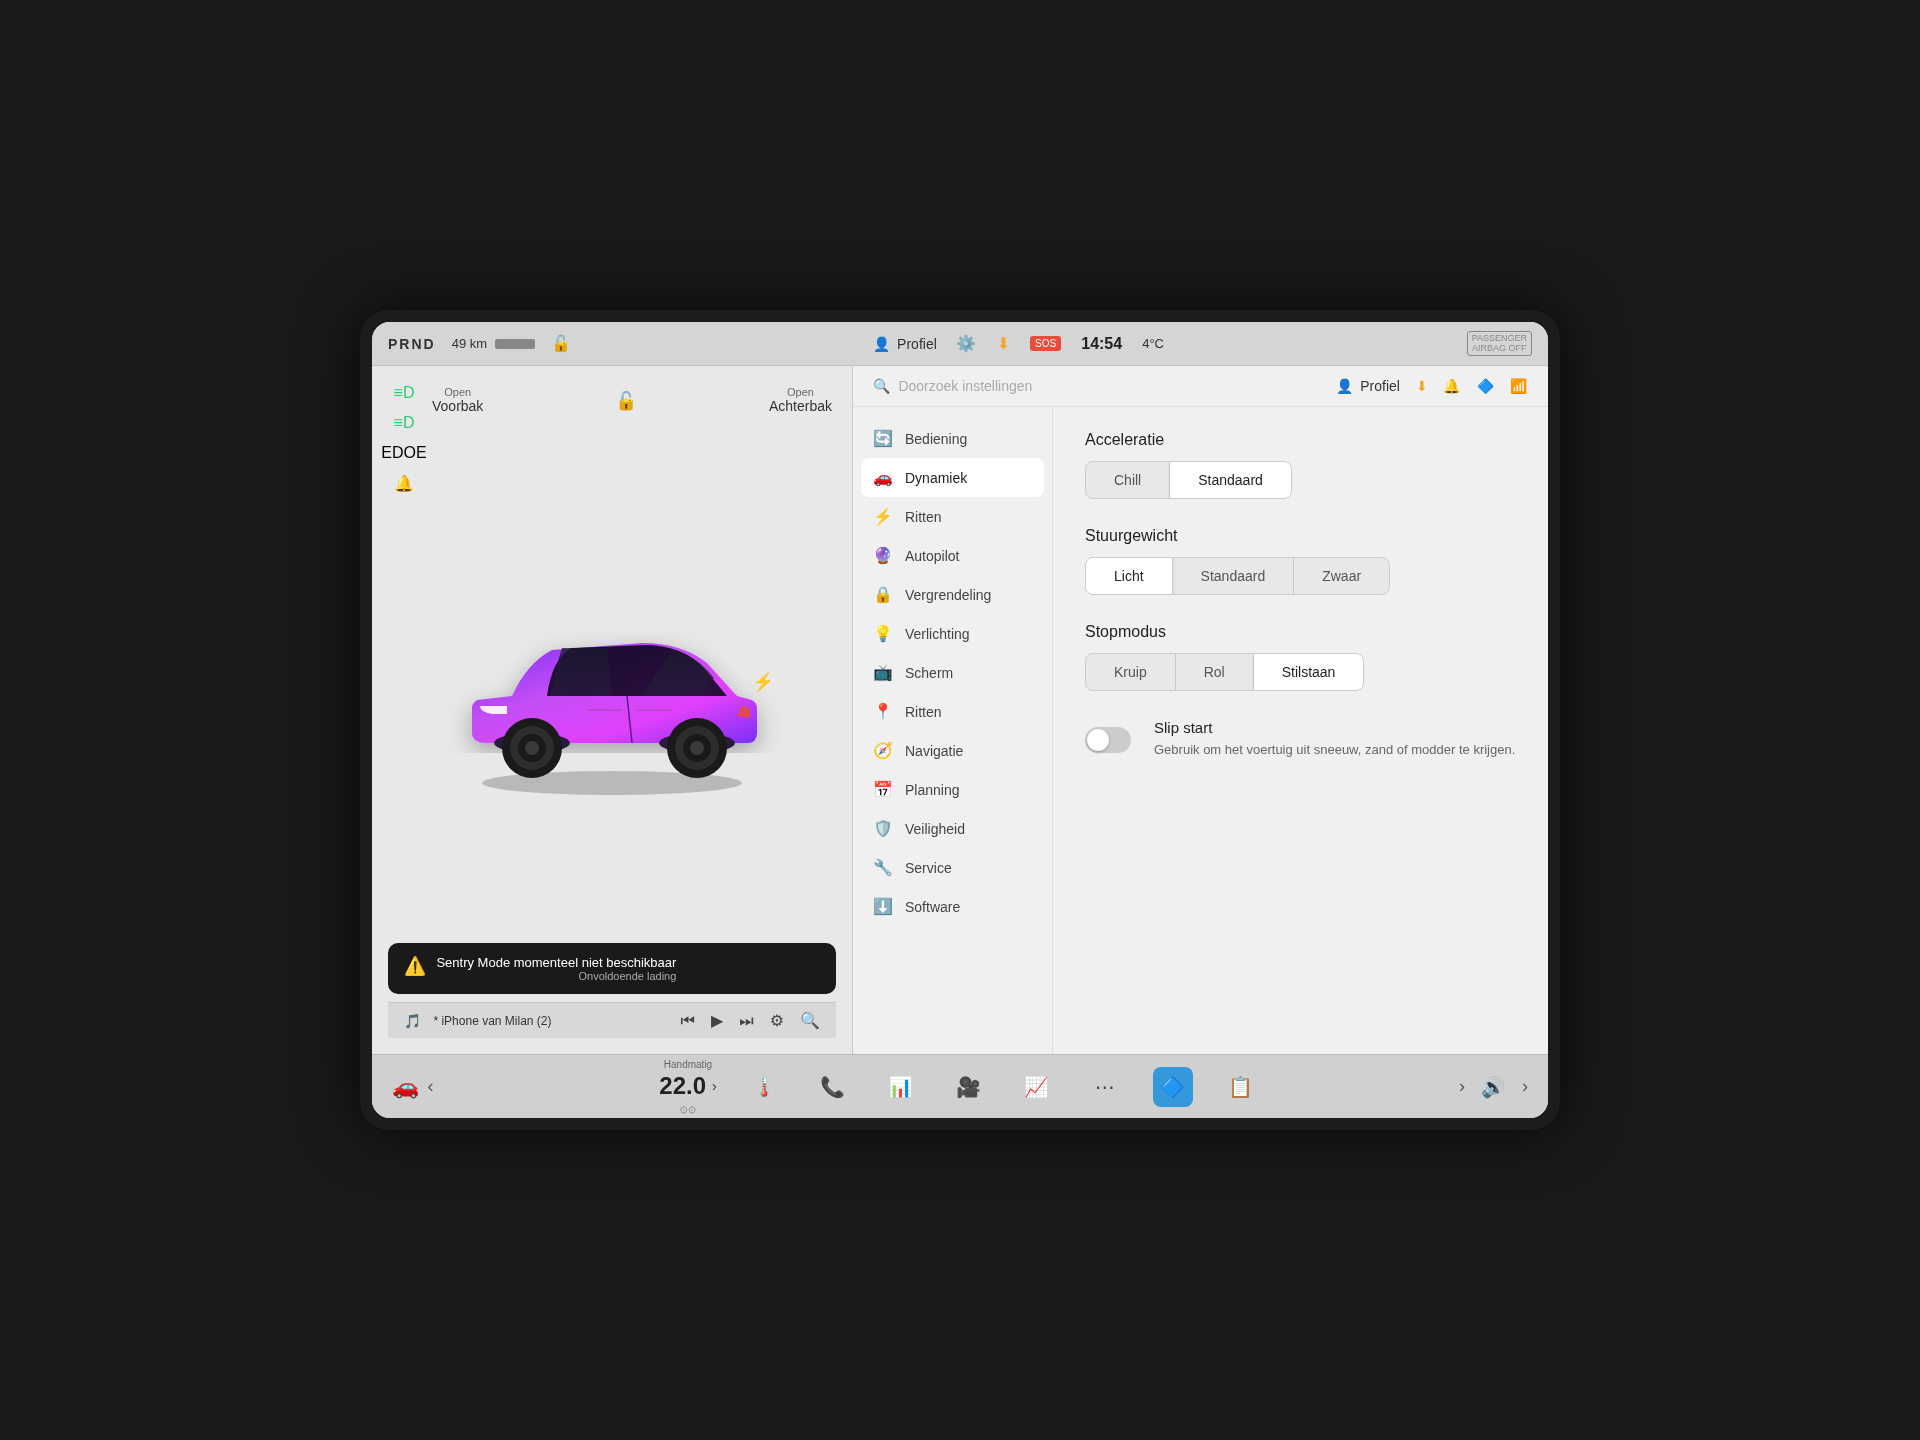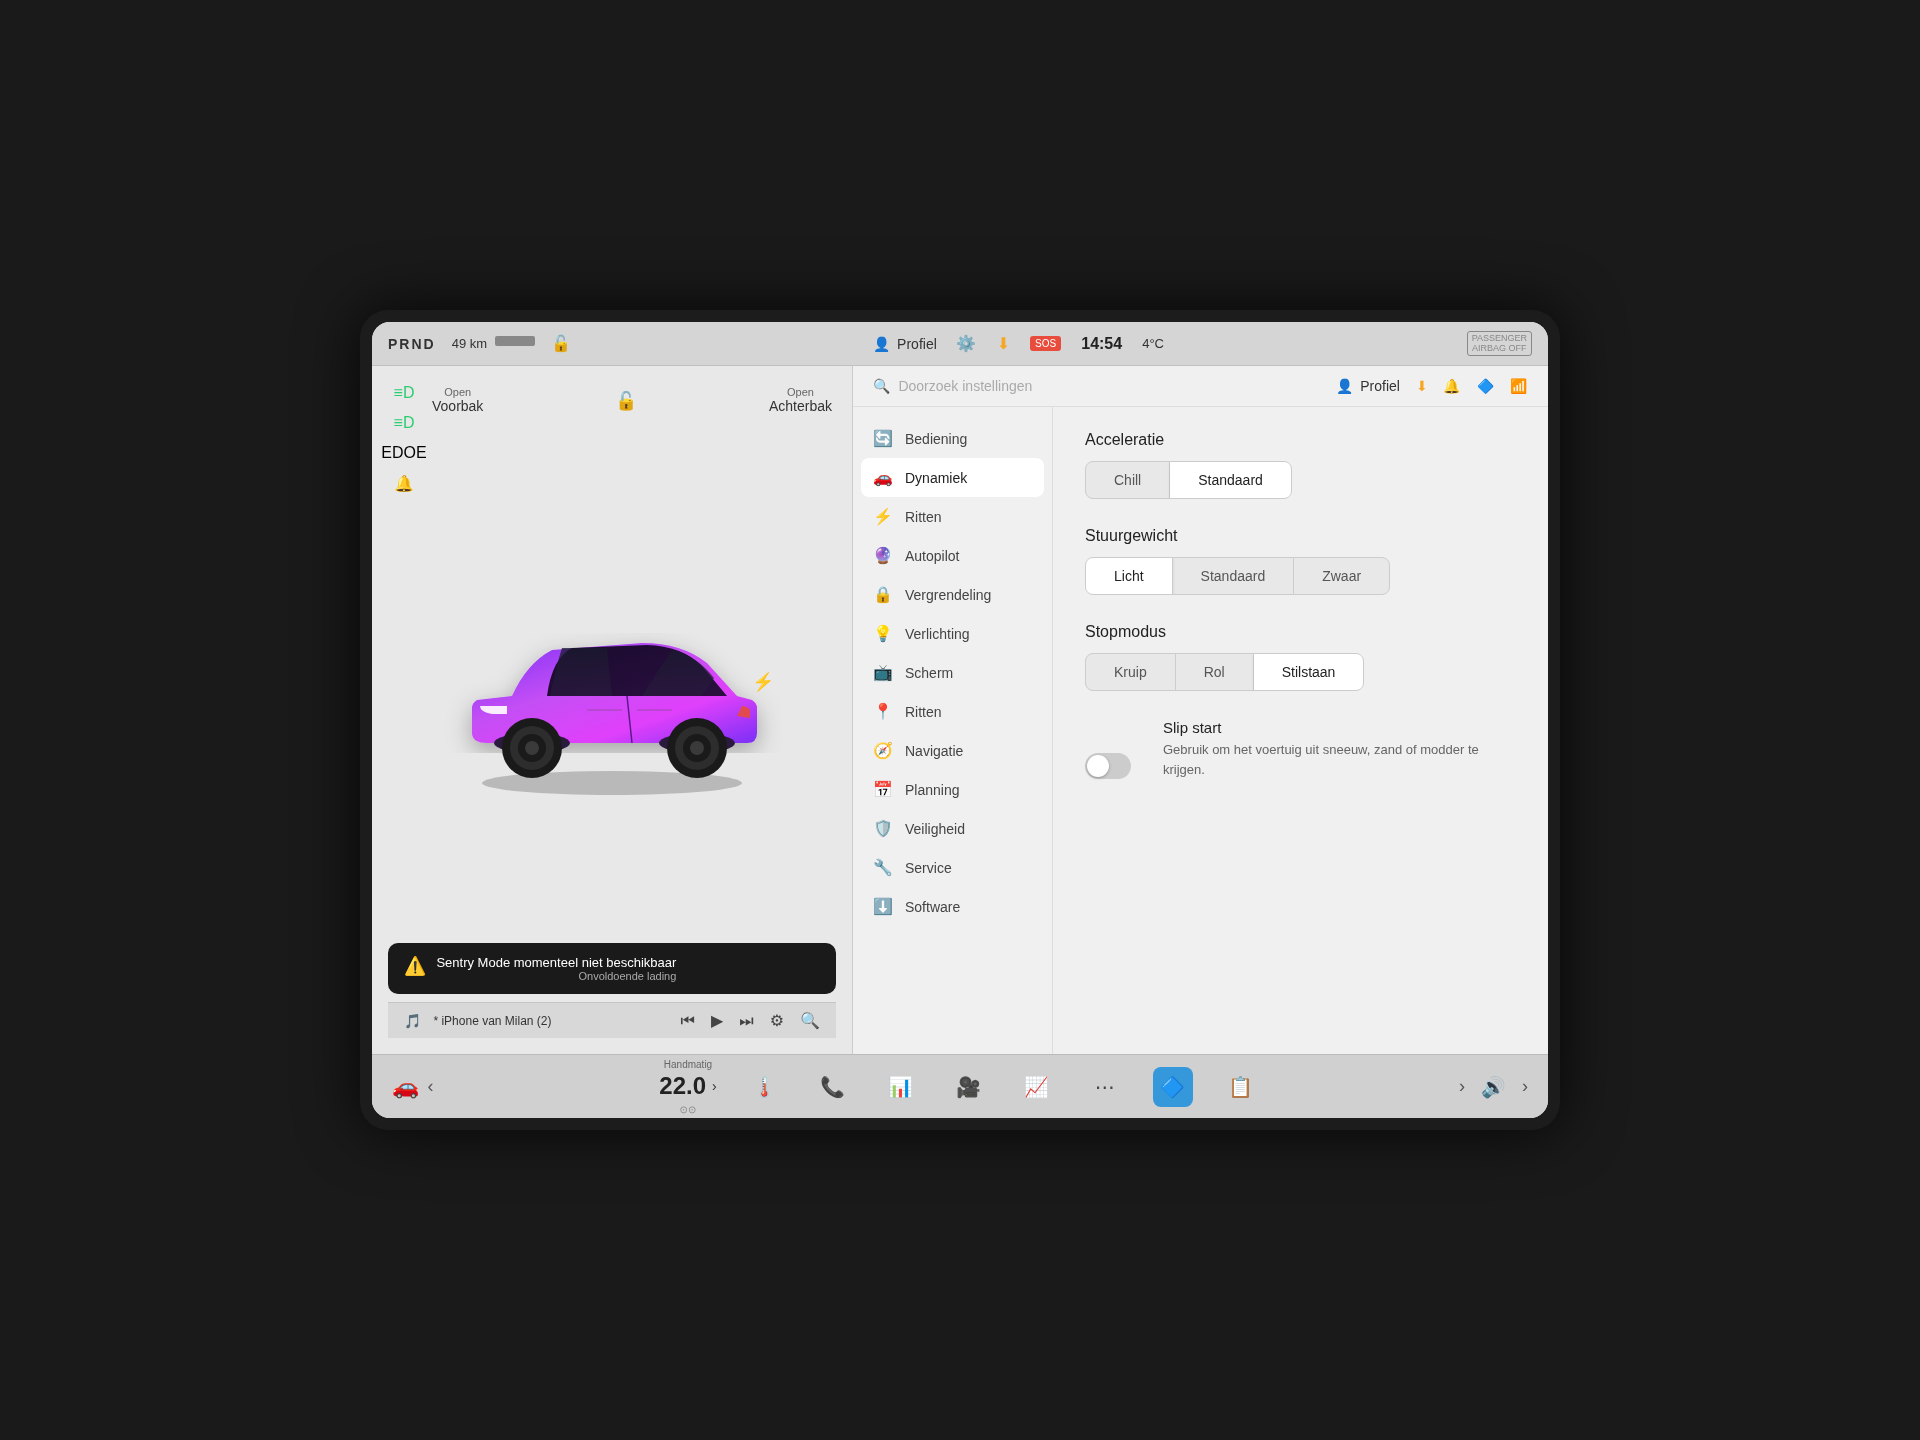--- a/index.html
+++ b/index.html
@@ -41,21 +41,21 @@
       flex-shrink: 0;
     }
     .prnd {
       font-size: 14px;
       font-weight: 600;
       color: #333;
       letter-spacing: 2px;
     }
     .range-bar {
       display: flex;
-      align-items: flex-start;
+      align-items: center;
       gap: 8px;
       font-size: 13px;
       color: #333;
     }
     .range-indicator {
       width: 40px;
       height: 10px;
       background: #888;
       border-radius: 2px;
     }
@@ -353,22 +353,22 @@
       box-shadow: 0 1px 3px rgba(0,0,0,0.1);
     }
     .description-text {
       font-size: 13px;
       color: #666;
       line-height: 1.6;
       max-width: 420px;
     }
     .slip-start-row {
       display: flex;
-      align-items: flex-end;
-      gap: 32px;
+      align-items: center;
+      gap: 23px;
       margin-top: 8px;
     }
     .toggle-switch {
       width: 46px;
       height: 26px;
       background: #ccc;
       border-radius: 13px;
       position: relative;
       flex-shrink: 0;
       margin-top: 2px;

